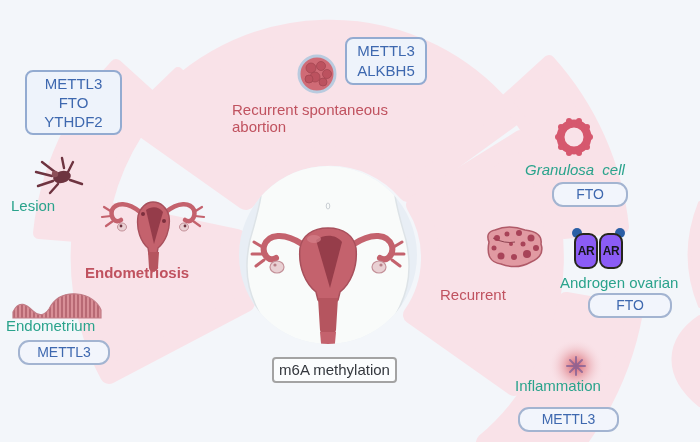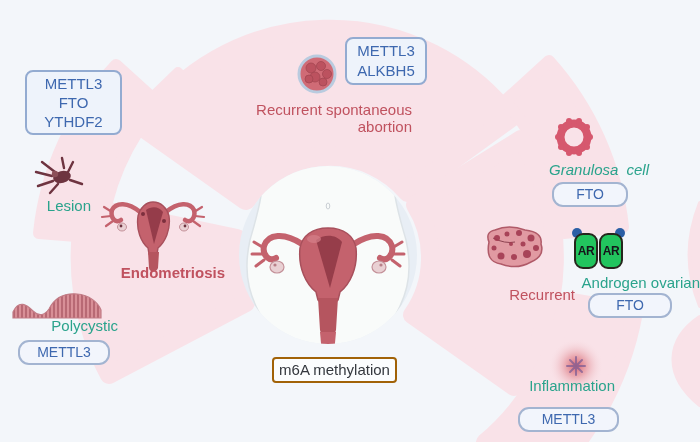--- a/index.html
+++ b/index.html
@@ -3,40 +3,40 @@
 <meta charset="utf-8">
 <style>
   html,body{margin:0;padding:0;}
   .stage{
     position:relative;width:700px;height:442px;overflow:hidden;
     background:#f3f6fa;
     font-family:"Liberation Sans", sans-serif;
   }
   .bg-svg{position:absolute;left:0;top:0;z-index:1;}
   .layer{position:absolute;left:0;top:0;width:700px;height:442px;z-index:2;}
-  .label{position:absolute;font-size:15px;text-align:right;line-height:17px;}
+  .label{position:absolute;font-size:15px;text-align:left;line-height:17px;}
   .teal{color:#2aa38c;}
   .red{color:#c0525f;}
   .gene-box{
     position:absolute;background:#eef3fb;border:2px solid #93abd1;border-radius:8px;
     color:#3e68af;text-align:center;font-size:15px;line-height:19px;padding:2px 0;
   }
   .gene-box.top{line-height:20px;}
   .pill{
     position:absolute;background:#f2f5fc;border:2px solid #a3b4d1;border-radius:11px;
     color:#3e68af;text-align:center;font-size:14px;line-height:19px;padding:1px 0;
   }
   .m6a-box{
-    position:absolute;background:#fbfdfe;border:2px solid #a16207;border-radius:4px;
+    position:absolute;background:#fbfdfe;border:2px solid #a3a3a3;border-radius:4px;
     color:#34383e;text-align:center;font-size:15px;line-height:20px;padding:1px 0;
   }
   .granulosa{word-spacing:4px;font-style:italic;}
   .ar-unit{position:absolute;left:572px;top:227px;width:54px;height:46px;}
   .ar-mono{
-    position:absolute;top:6px;width:20px;height:32px;background:#22c55e;
+    position:absolute;top:6px;width:20px;height:32px;background:#8b5cf6;
     border:2px solid #26261c;border-radius:9px;color:#15151a;
     font-size:12px;font-weight:bold;text-align:center;line-height:32px;letter-spacing:-0.3px;
   }
   .ar-left{left:2px;}
   .ar-right{left:27px;}
   .ar-dot{position:absolute;width:10px;height:10px;border-radius:50%;background:#2b5fa5;top:1px;}
   .ar-dot.l{left:0px;}
   .ar-dot.r{left:43px;}
 </style>
 </head>
@@ -174,21 +174,21 @@
 
   <div class="layer">
 
     <div class="gene-box" style="left:25px;top:70px;width:93px;">
       <div>METTL3</div>
       <div>FTO</div>
       <div>YTHDF2</div>
     </div>
     <div class="label teal" style="left:11px;top:197px;width:80px;">Lesion</div>
     <div class="label red" style="left:85px;top:264px;width:140px;font-weight:bold;">Endometriosis</div>
-    <div class="label teal" style="left:6px;top:317px;width:112px;">Polycystic</div>
+    <div class="label teal" style="left:6px;top:317px;width:112px;">Endometrium</div>
     <div class="pill" style="left:18px;top:340px;width:88px;">METTL3</div>
 
     <div class="gene-box top" style="left:345px;top:37px;width:78px;">
       <div>METTL3</div>
       <div>ALKBH5</div>
     </div>
     <div class="label red" style="left:232px;top:101px;width:180px;">
       <span style="display:block">Recurrent spontaneous</span>
       <span style="display:block">abortion</span>
     </div>

